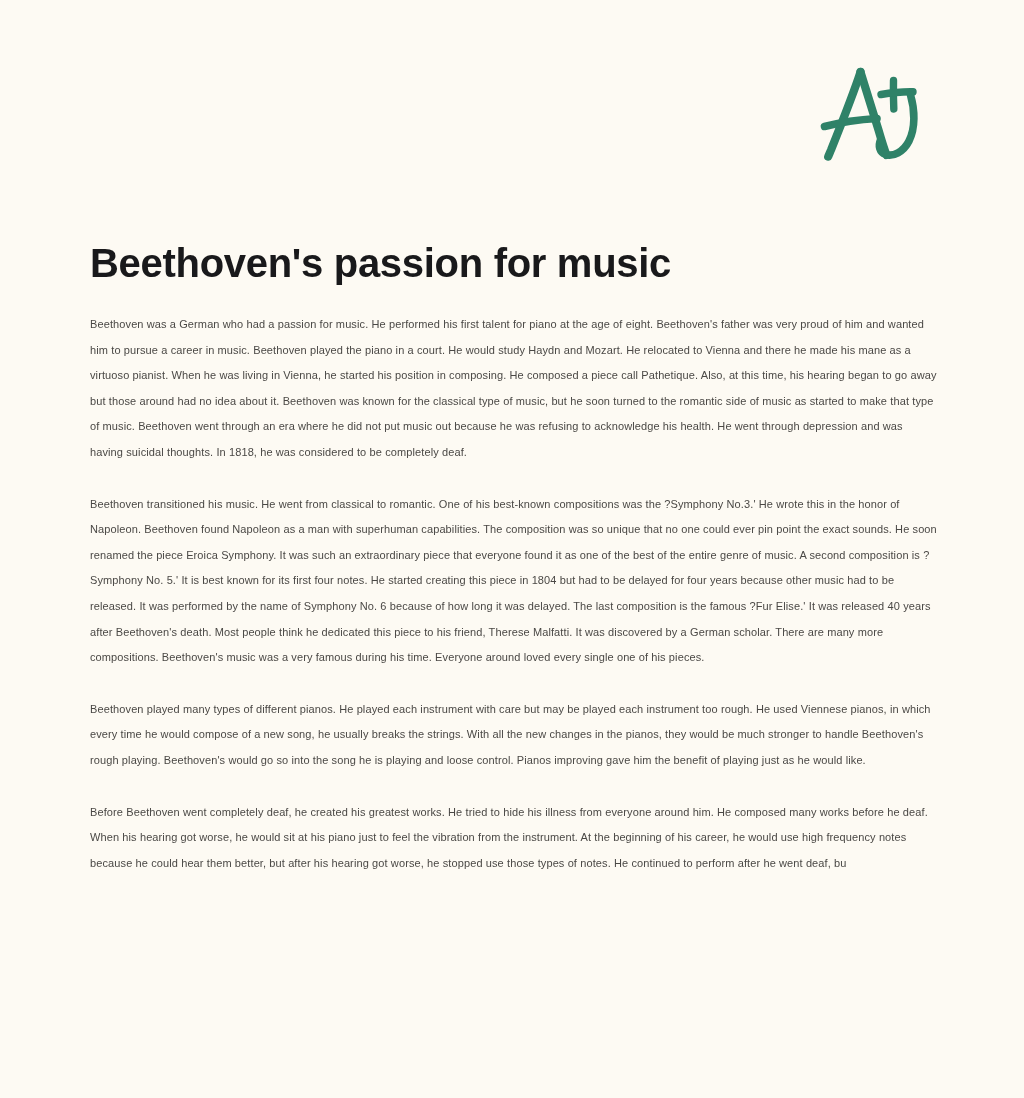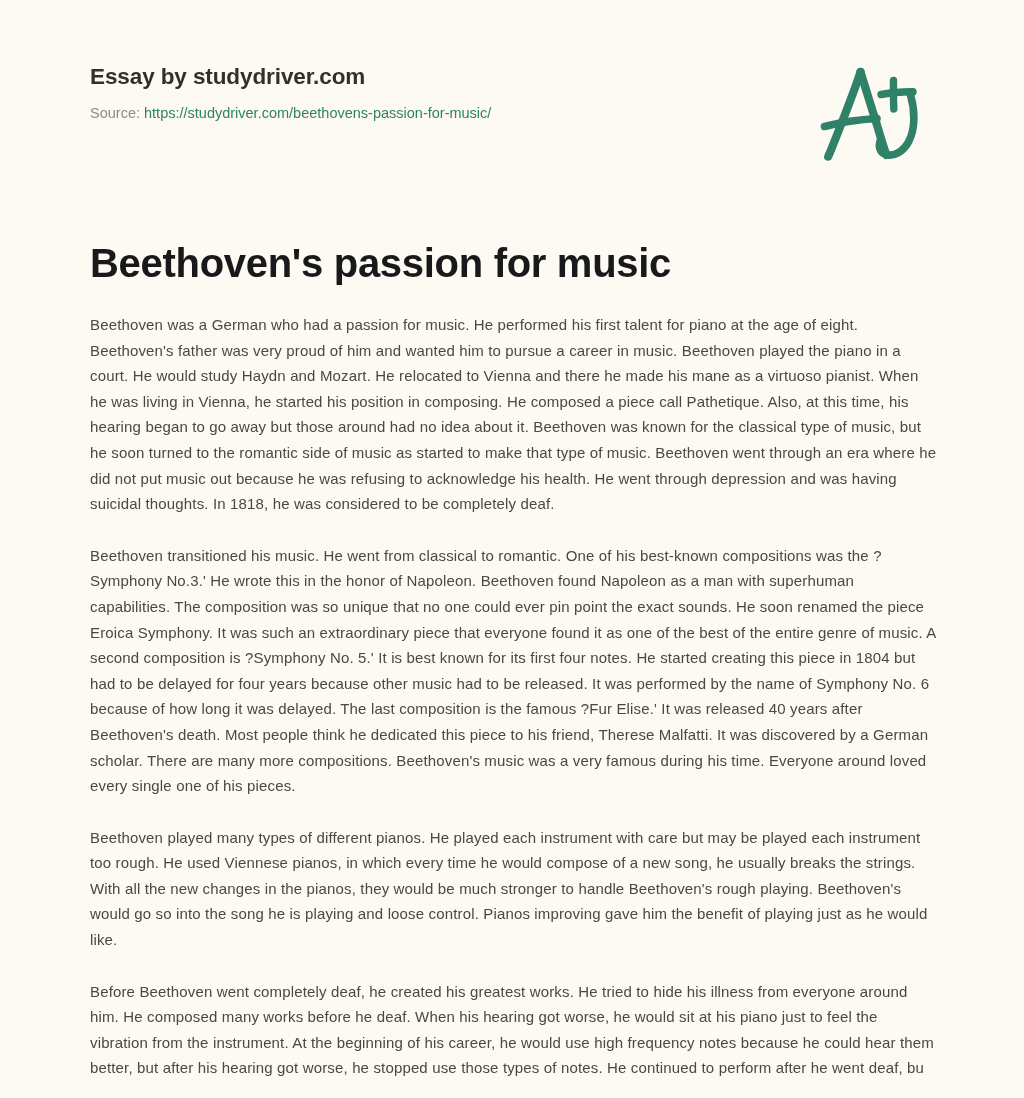--- a/index.html
+++ b/index.html
@@ -97,46 +97,38 @@
     letter-spacing: -0.3px;
     color: #19191b;
   }
 
   .body-copy {
     margin-top: 29px;
   }
 
   .body-copy p {
     margin: 0 0 26px 0;
-    font-size: 15px;
+    font-size: 11px;
     line-height: 25.6px;
     color: #4a4845;
     text-align: left;
     letter-spacing: 0.01em;
   }
 
   .body-copy p:last-child {
     margin-bottom: 0;
   }
 </style>
 </head>
 <body>
 
 <div class="page">
 
   <div class="header">
 
-    <div class="header-text">
-      <div class="site-title">Essay by studydriver.com</div>
-
-      <div class="source-line">
-        <span class="source-label">Source:</span>
-        <a class="source-url" href="#">https://studydriver.com/beethovens-passion-for-music/</a>
-      </div>
-    </div>
 
     <div class="logo">
       <svg viewBox="0 0 116 112" xmlns="http://www.w3.org/2000/svg">
         <g fill="none" stroke="#2f8268" stroke-linecap="round" stroke-linejoin="round">
 
           <path d="M48.5 14 C 42 34, 31 62, 19 92 C 17.5 95.5, 16.6 97.5, 16.2 98.6" stroke-width="8.2"></path>
 
           <path d="M48.5 14 C 54 32, 61 54, 66.5 72 C 70 84, 72.5 92, 74.5 97" stroke-width="8.2"></path>
 
           <path d="M12.5 68.5 C 28 64.5, 48 61.5, 65 60.5" stroke-width="7.6"></path>

